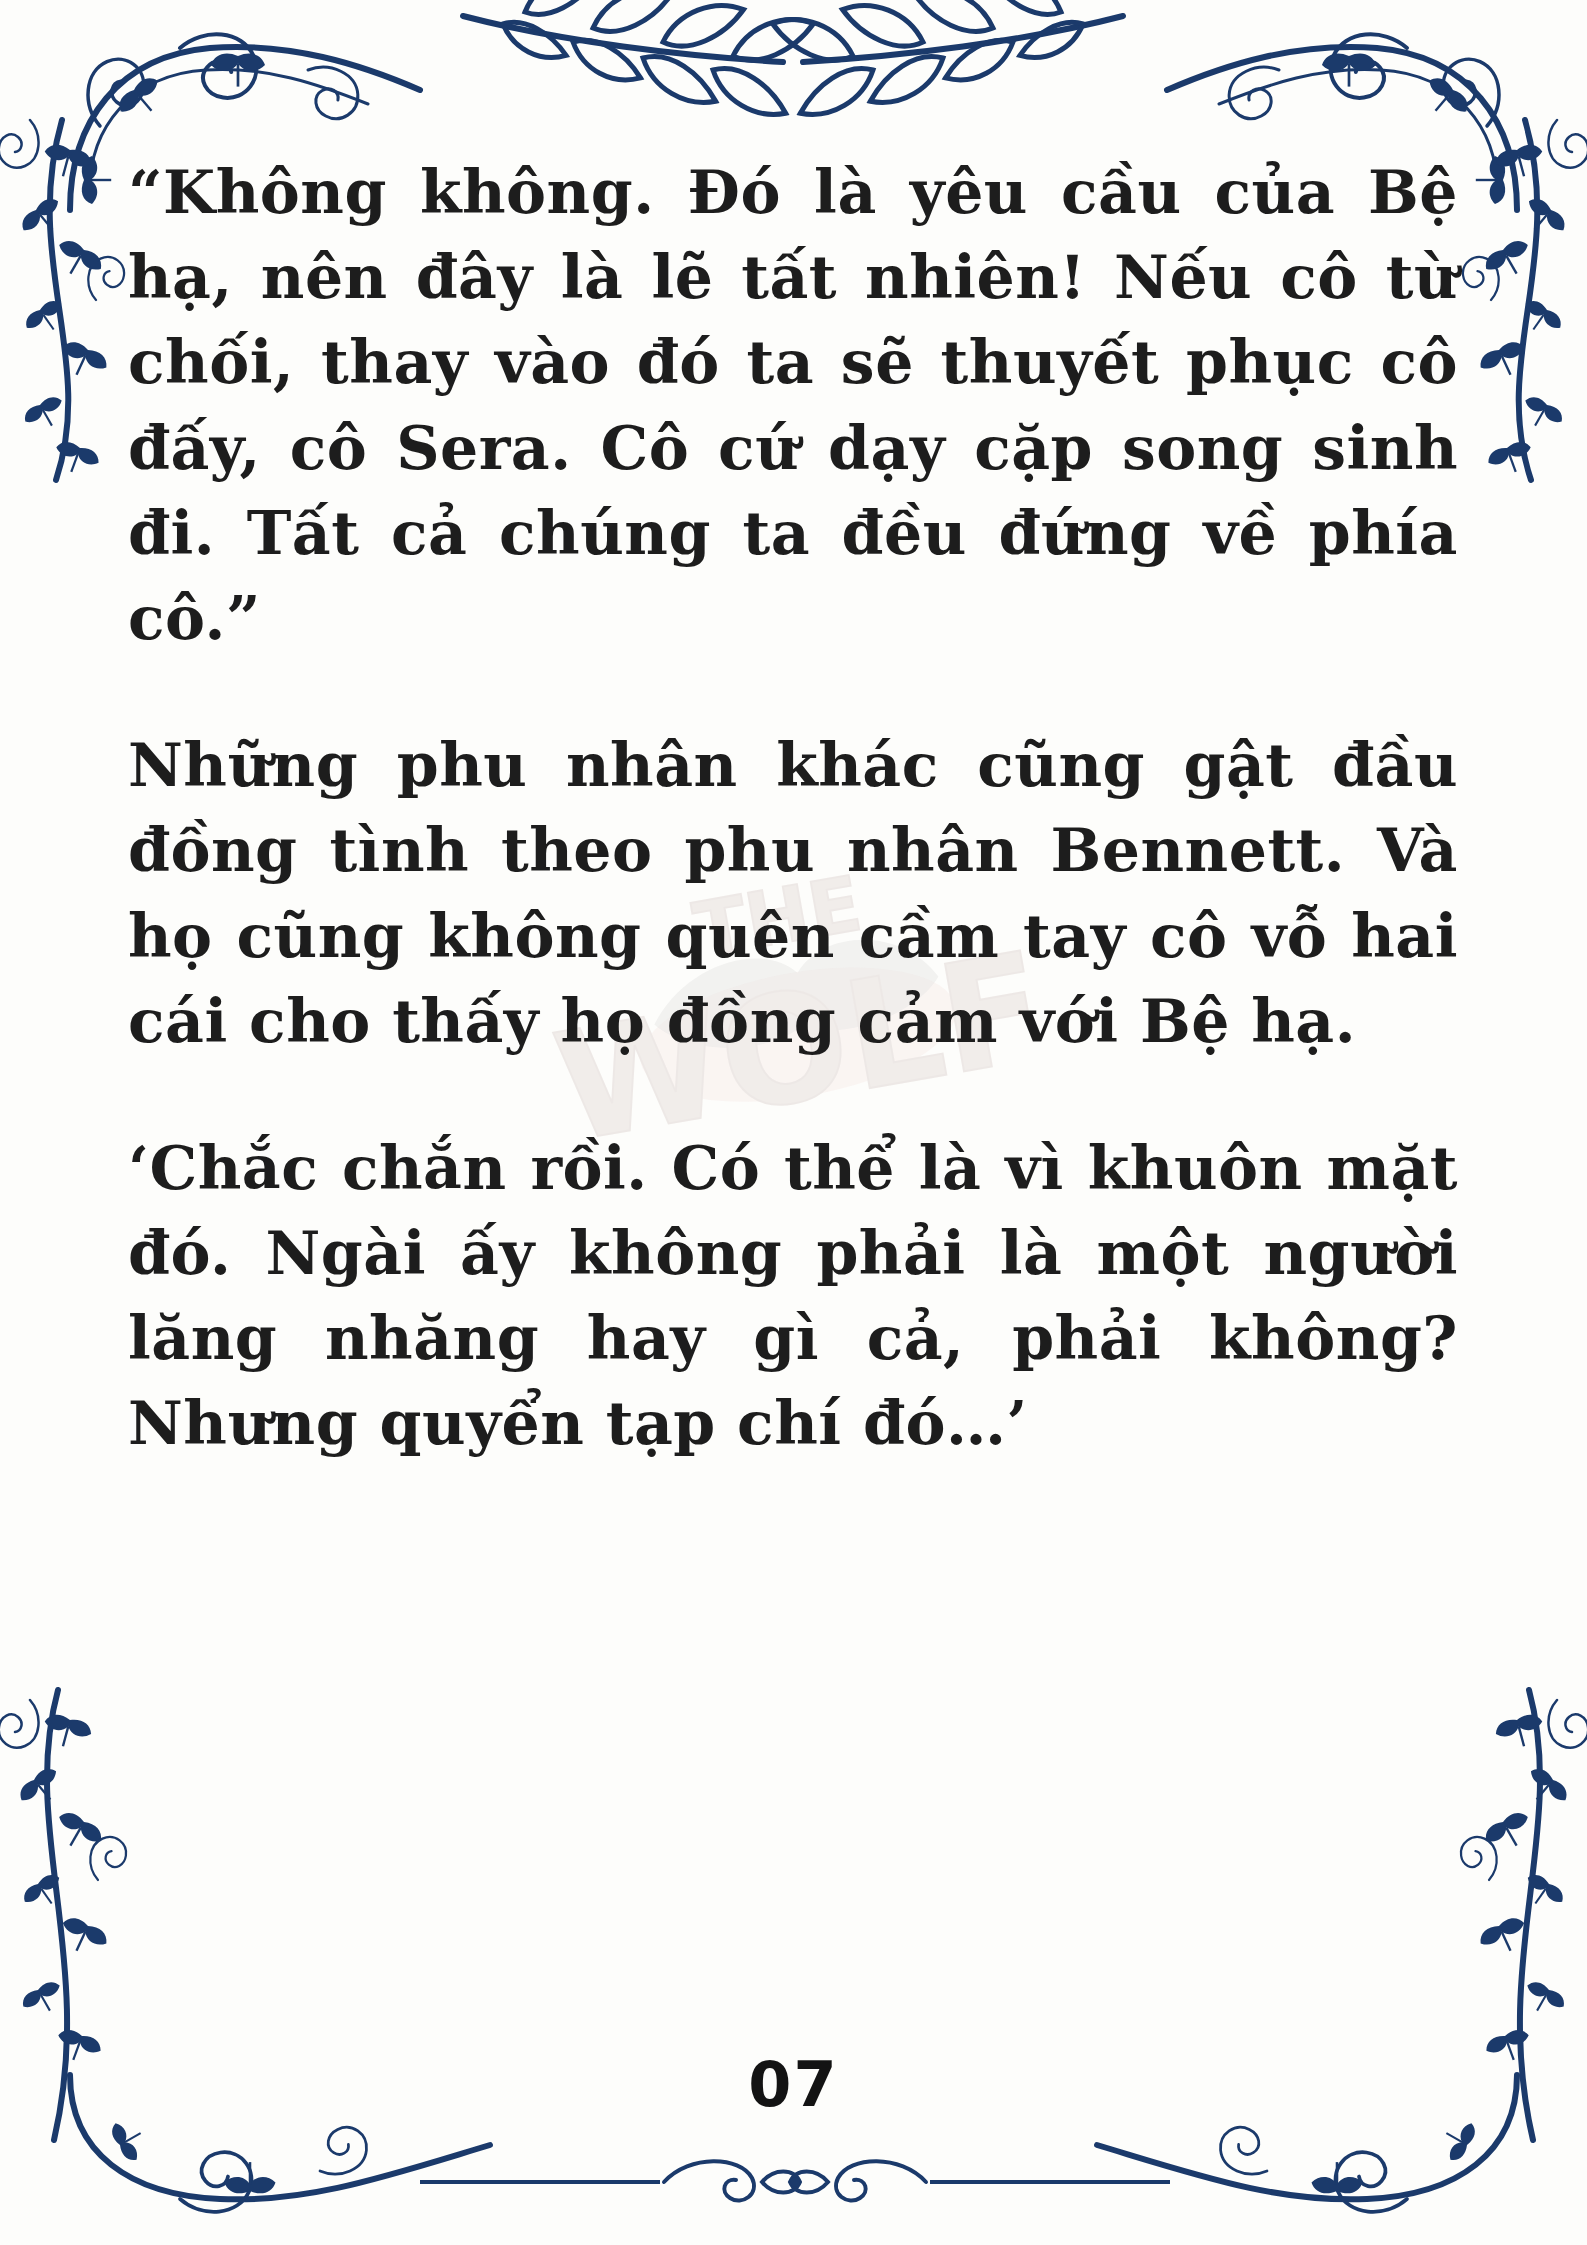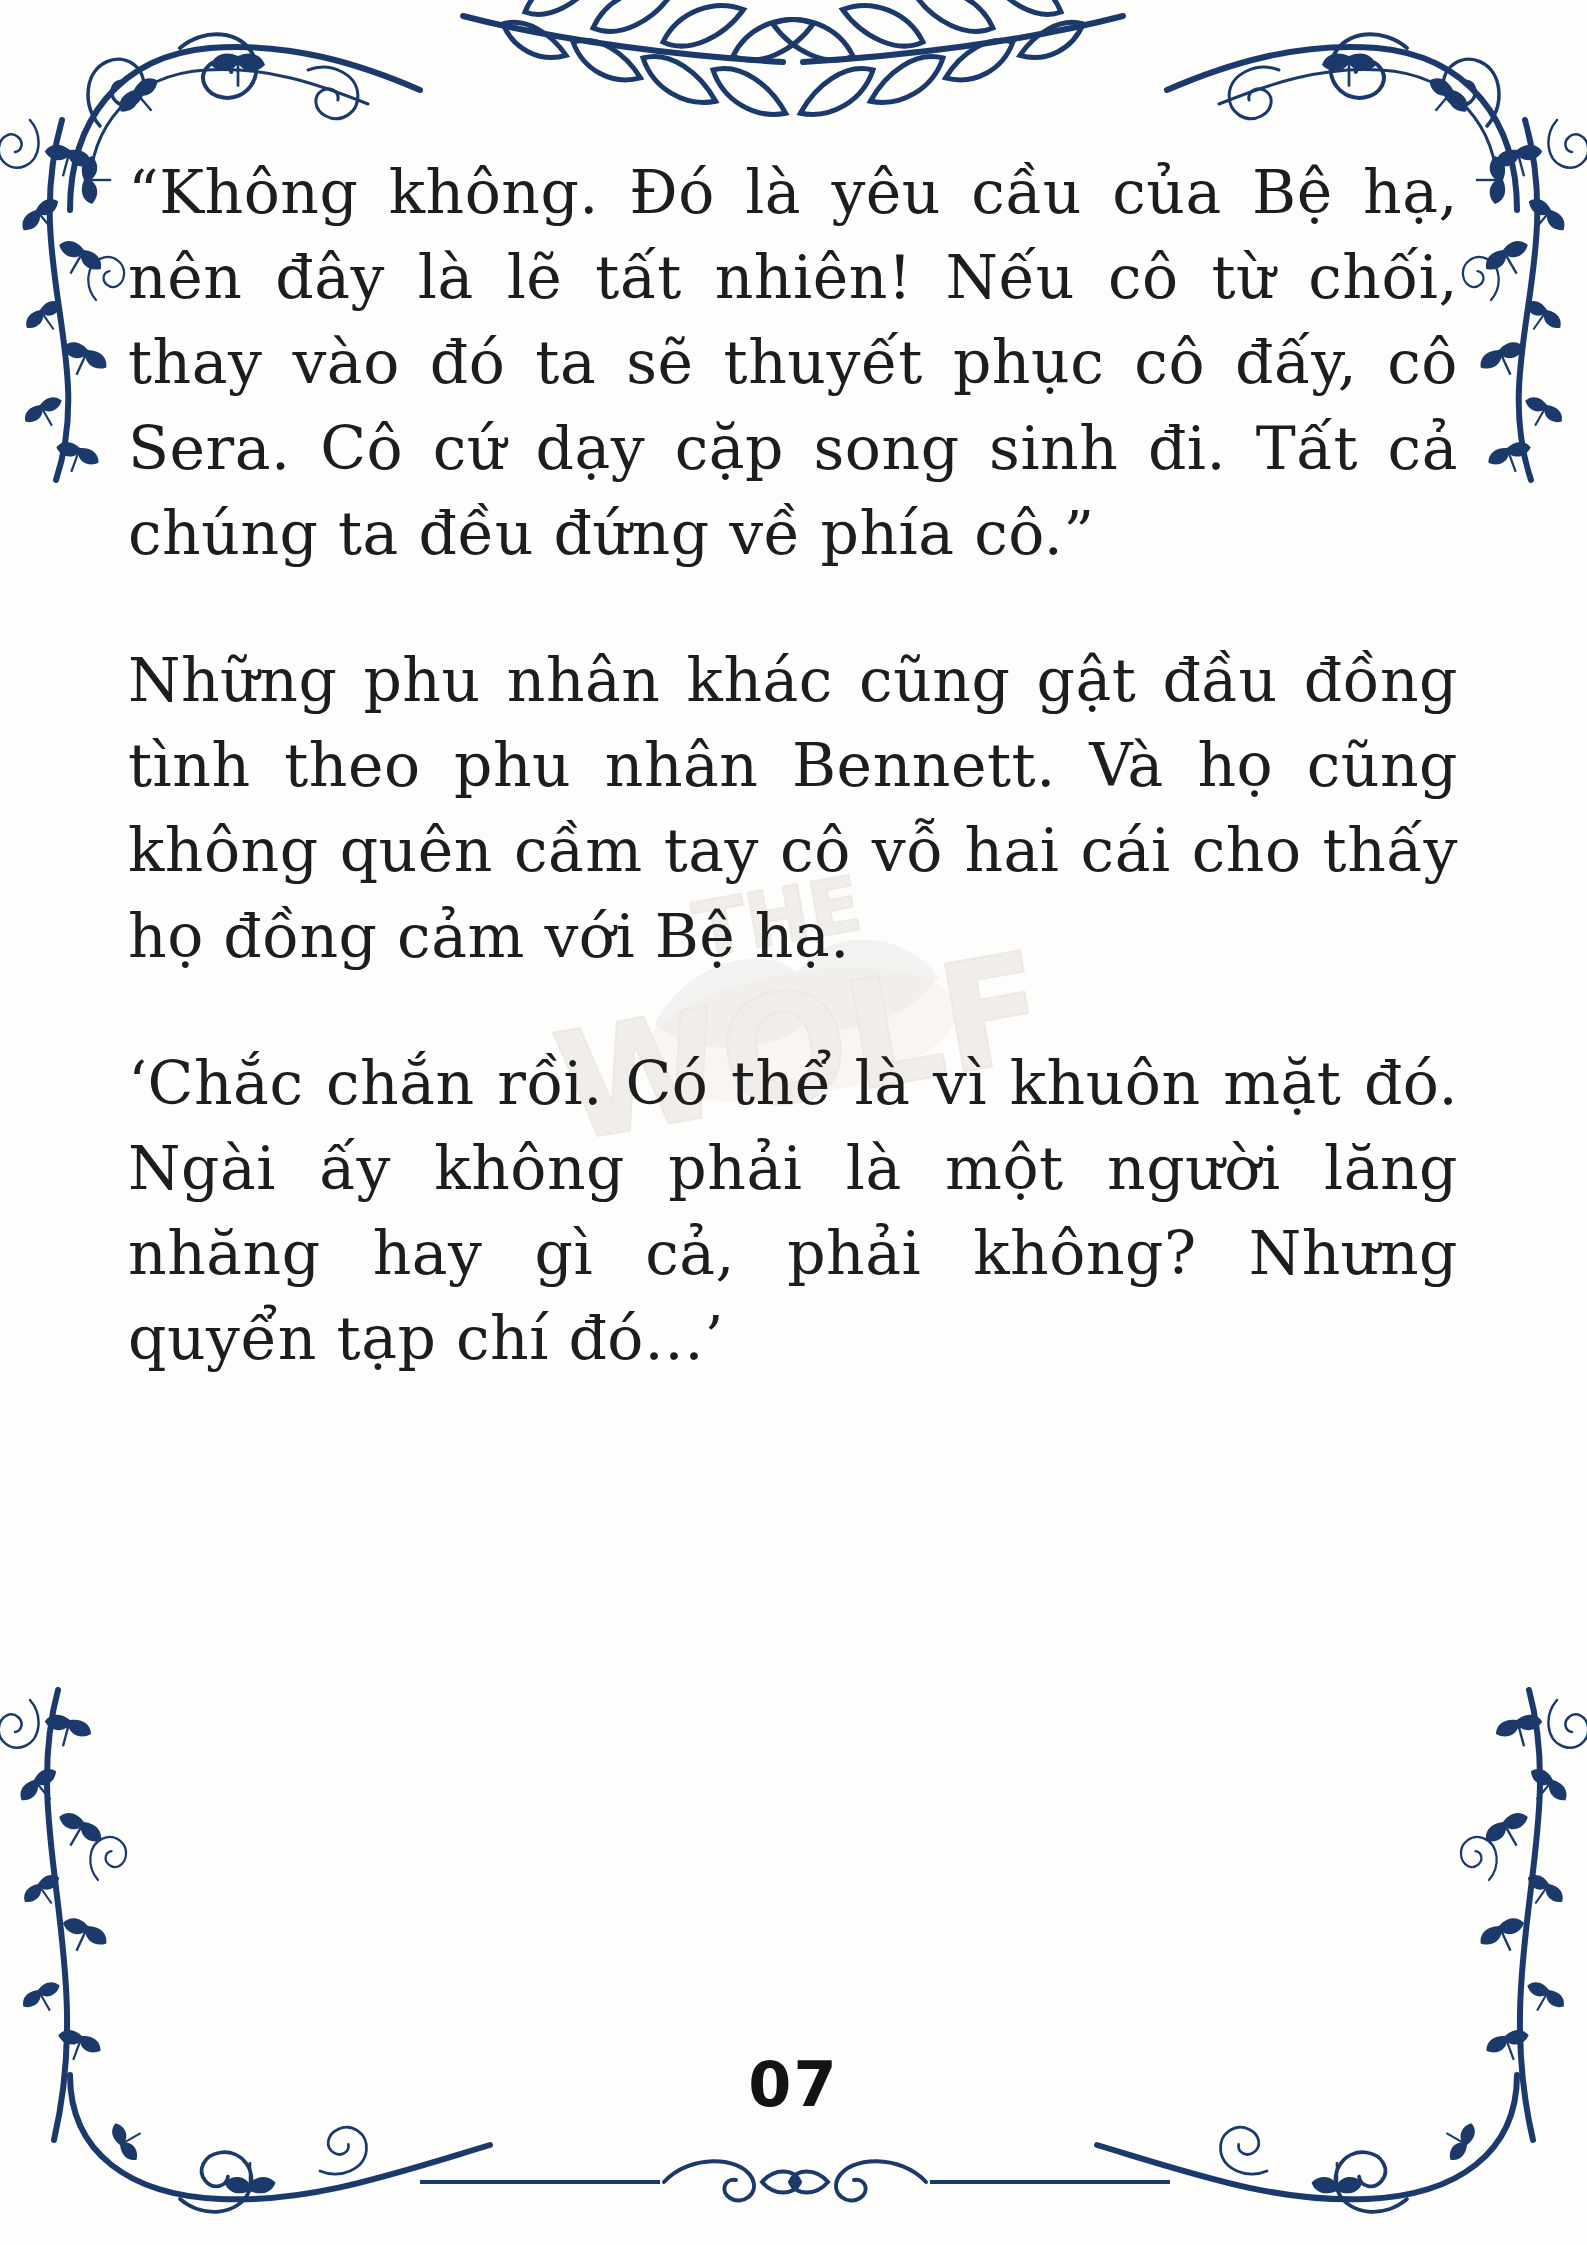--- a/index.html
+++ b/index.html
@@ -52,20 +52,21 @@
     width: 1330px;
   }
   .para {
     font-family: "DejaVu Serif", serif;
     font-size: 60px;
     line-height: 1.42;
     color: #1d1d1d;
     text-align: justify;
     margin: 0 0 62px 0;
     letter-spacing: 0.5px;
+    font-weight: bold;
   }
   .para.last {
     margin-bottom: 0;
   }
 
   
   .page-number {
     position: absolute;
     left: 0;
     right: 0;

